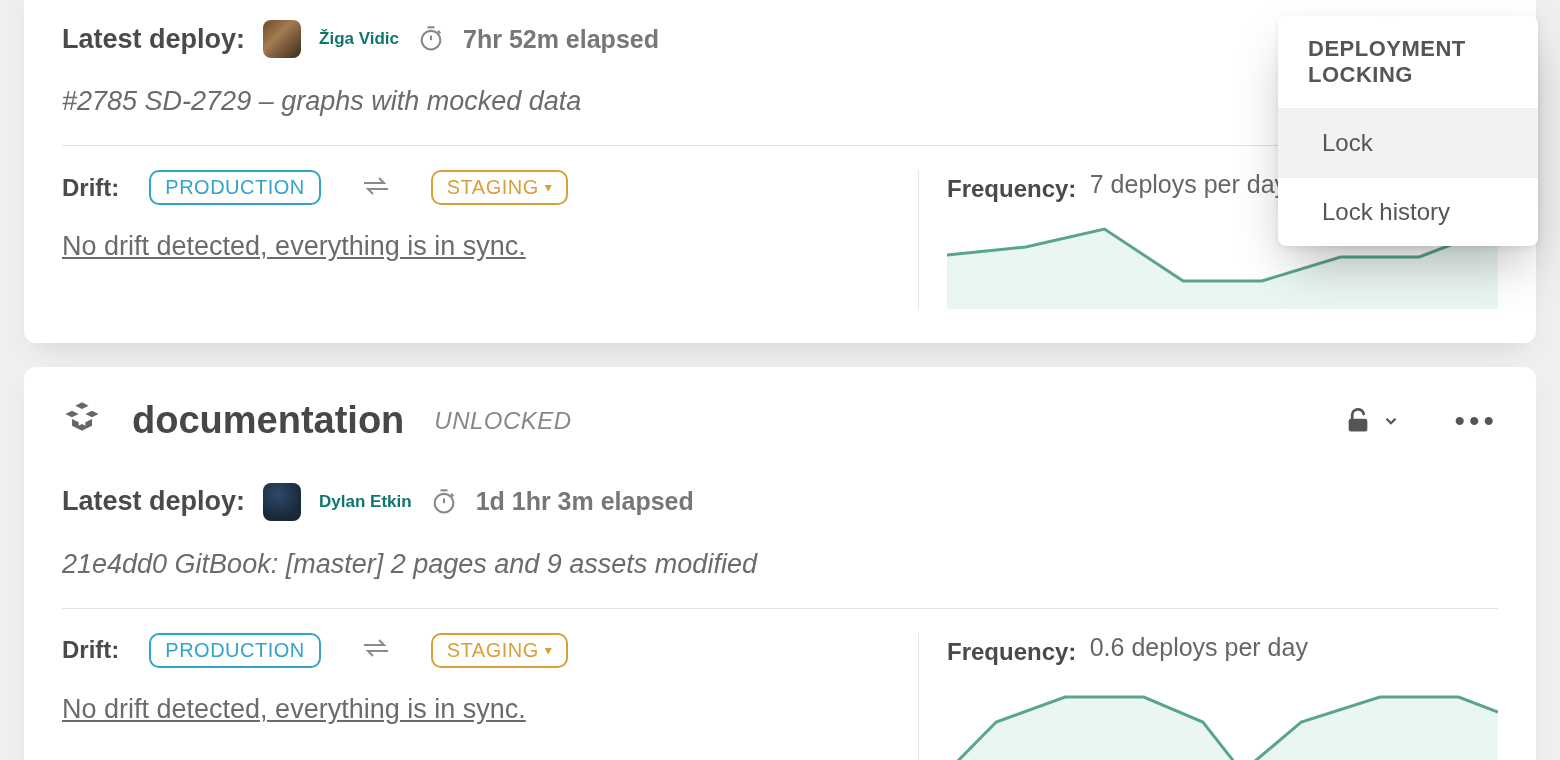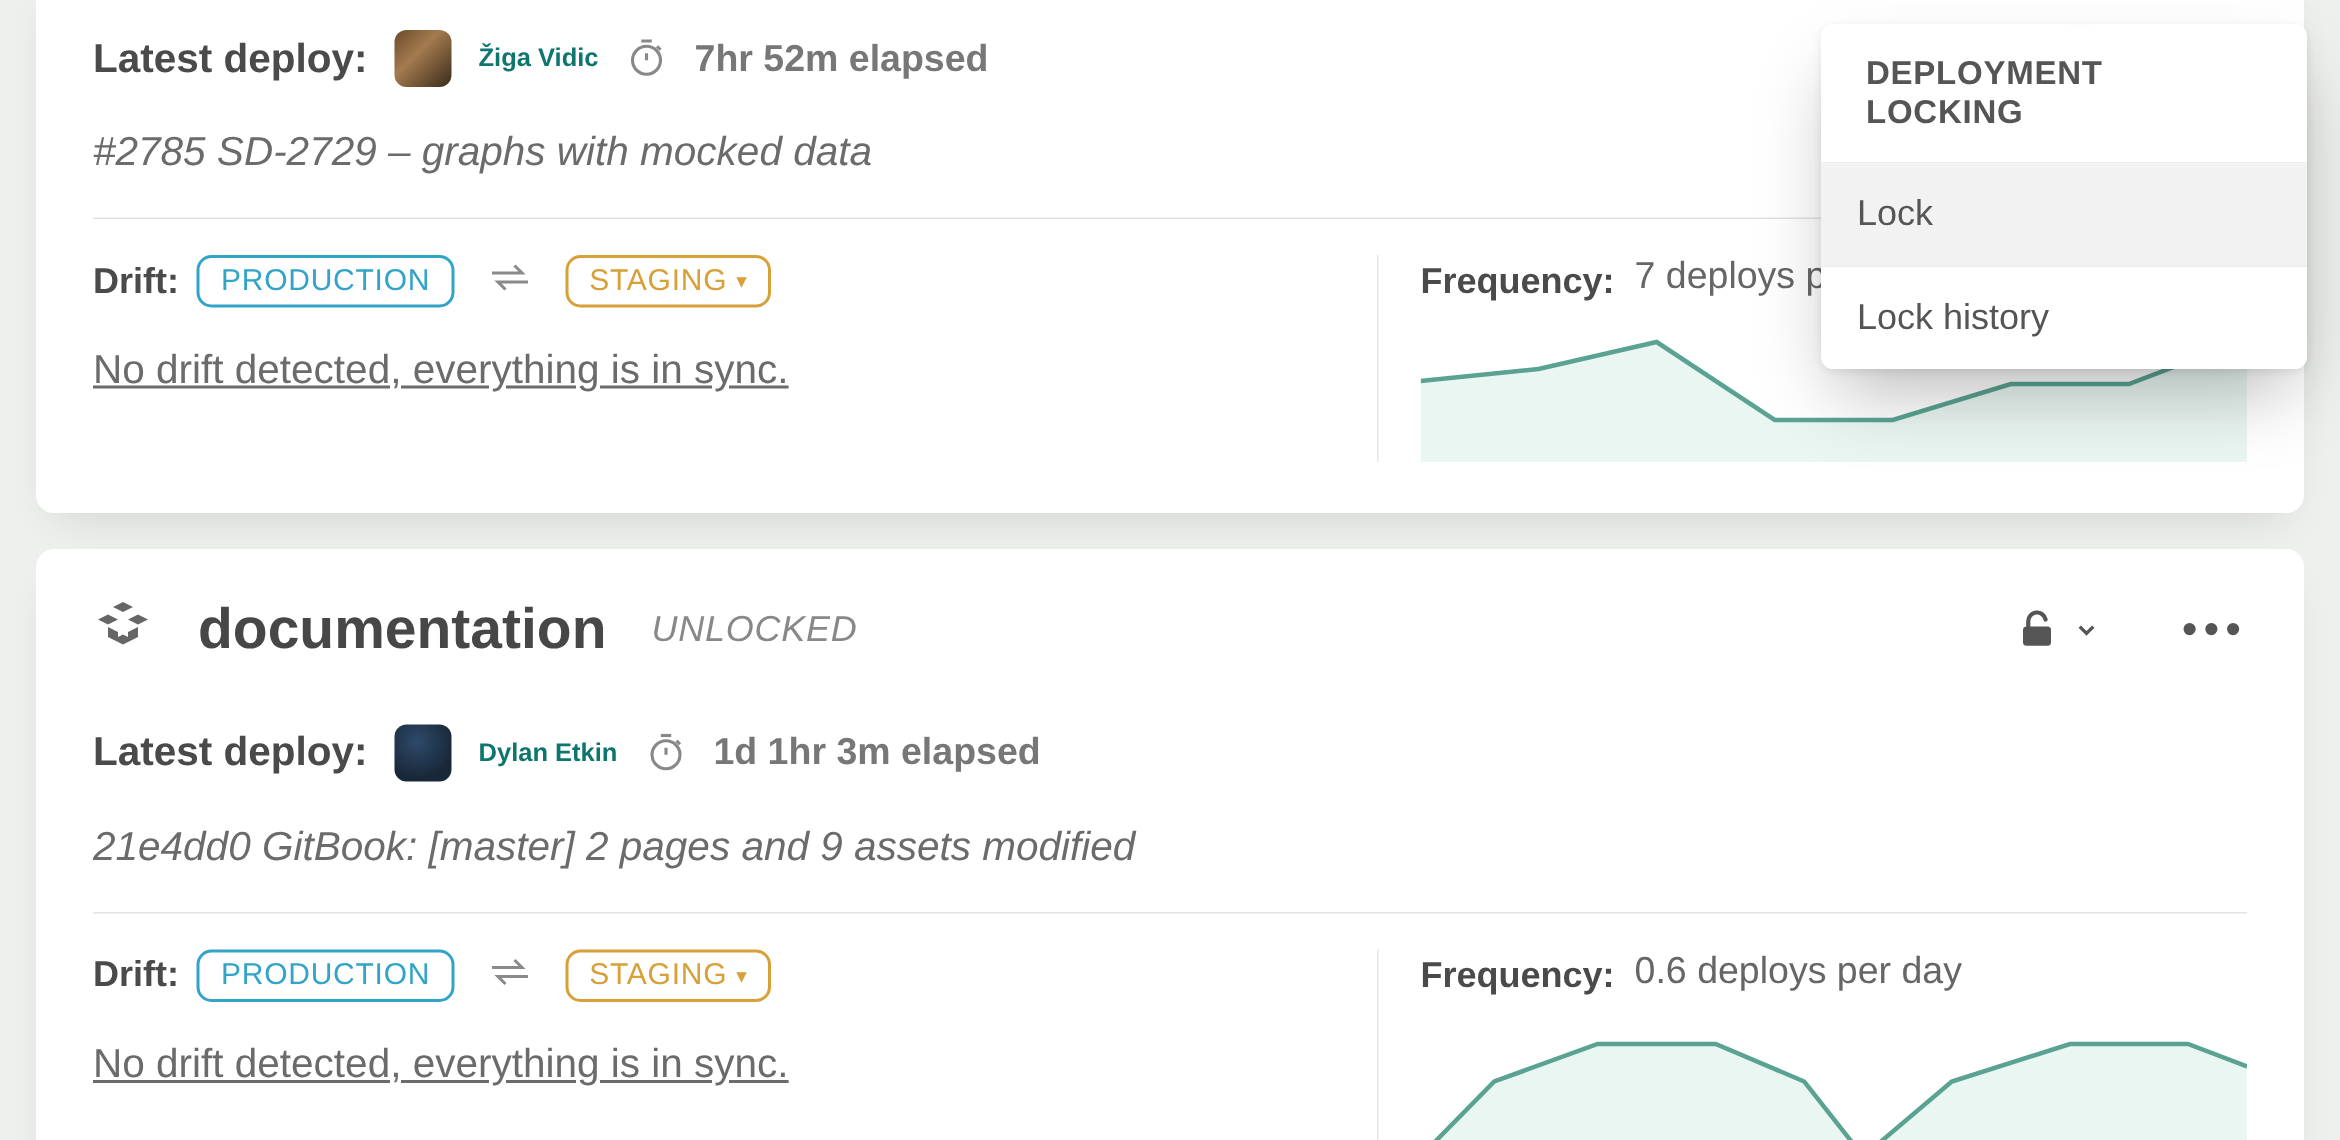--- a/index.html
+++ b/index.html
@@ -166,21 +166,21 @@
     cursor:pointer;
     margin-left: 24px;
   }
   .card.second .latest-row { margin-top: 40px; }
 
   
   .popover {
     position: absolute;
     top: 16px;
     right: 22px;
-    width: 324px;
+    width: 260px;
     background:#fff;
     border-radius: 8px;
     box-shadow: 0 24px 48px -10px rgba(0,0,0,0.28), 0 2px 6px rgba(0,0,0,0.08);
     overflow:hidden;
     z-index: 50;
   }
   .popover::before{
     content:'';
     position:absolute;
     top:-9px; right:140px;
@@ -192,30 +192,30 @@
   }
   .popover-header{
     padding: 20px 30px;
     font-size: 22px;
     font-weight: 600;
     color:#555;
     letter-spacing: 0.5px;
     border-bottom:1.5px solid #eee;
   }
   .popover-item{
-    padding: 20px 24px;
+    padding: 20px 44px;
     font-size: 24px;
     color:#555;
     border-bottom:1.5px solid #eee;
     cursor:pointer;
   }
   .popover-item:last-child{ border-bottom:none; }
   .popover-item.hover{ background:#f2f2f2; }
 
-  .drift-row { display:flex; align-items:center; gap:12px; }
+  .drift-row { display:flex; align-items:center; gap:30px; }
 </style>
 </head>
 <body>
 
 <div class="card first">
 
   <div class="latest-row">
     <span class="latest-label">Latest deploy:</span>
     <span class="avatar"></span>
     <span class="user-name">Žiga Vidic</span>

